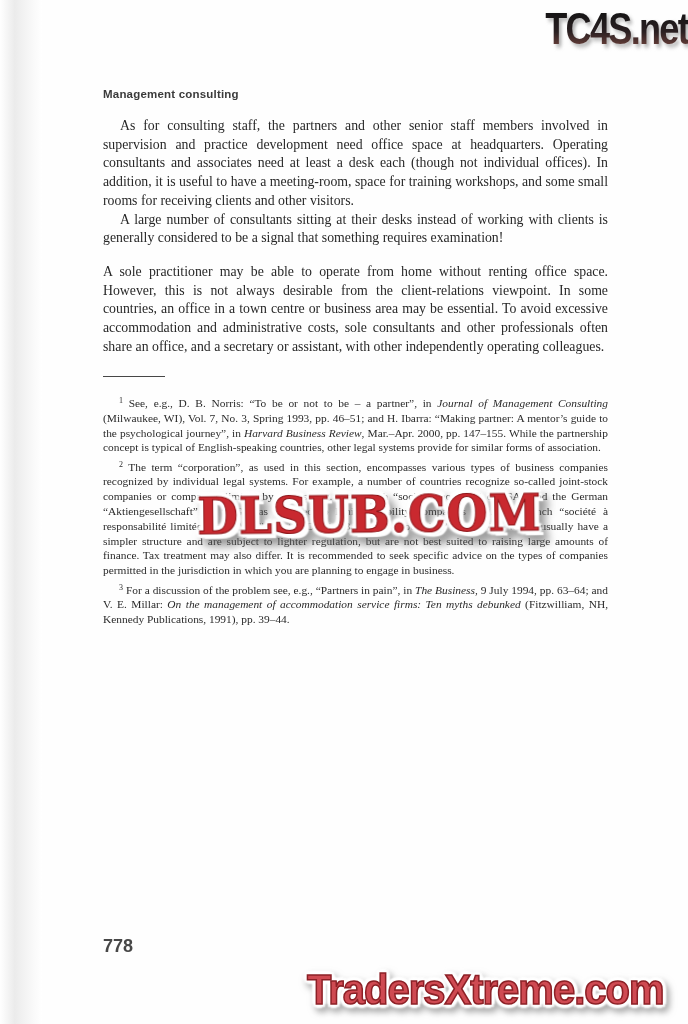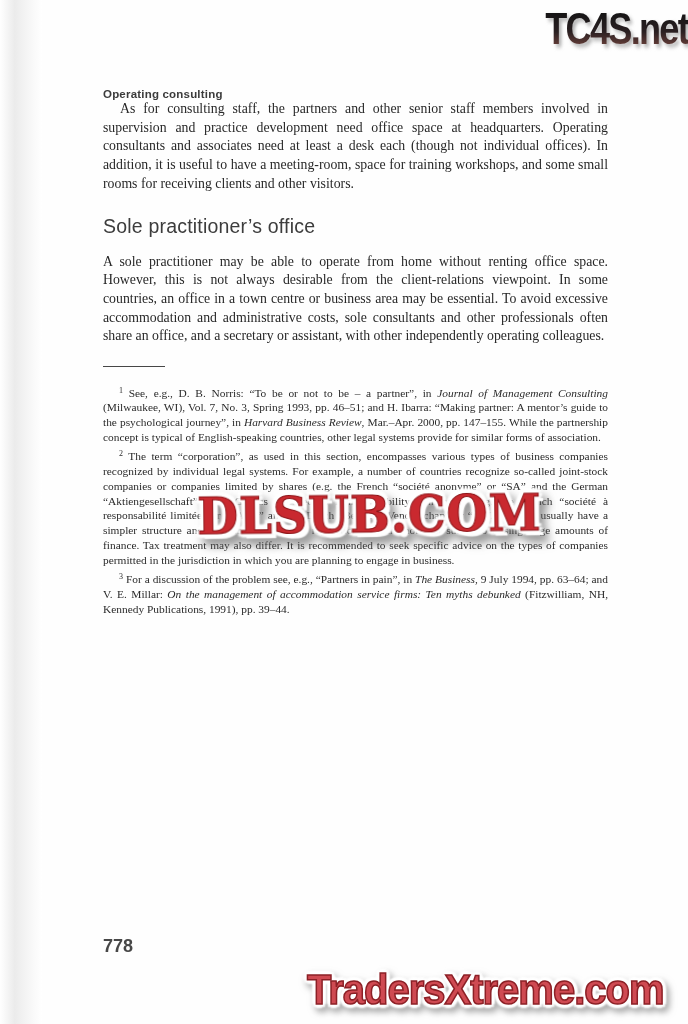--- a/index.html
+++ b/index.html
@@ -26,21 +26,21 @@
     letter-spacing:.2px;
   }
   p.body-para{
     margin:0;
     font-size:13.8px;
     line-height:18.7px;
     color:#282828;
     text-align:justify;
   }
   p.indent{text-indent:17px;}
-  #para1{}
+  #para1{margin-top:17px;}
   h2.section-heading{
     margin:21px 0 0 0;
     font-family:"Liberation Sans", sans-serif;
     font-weight:400;
     font-size:19.5px;
     color:#3c3c3c;
     letter-spacing:.2px;
   }
   #para3{margin-top:15px;}
   .footnote-rule{
@@ -131,25 +131,25 @@
     filter:drop-shadow(3px 4px 3px rgba(100,100,100,.55));
     white-space:nowrap;
   }
 </style>
 </head>
 <body>
 
 <div class="scan-edge-left"></div>
 
 <div class="content">
-  <div class="running-head">Operating consulting</div>
+  <div class="running-head">Management consulting</div>
 
   <p class="body-para indent" id="para1">As for consulting staff, the partners and other senior staff members involved in supervision and practice development need office space at headquarters. Operating consultants and associates need at least a desk each (though not individual offices). In addition, it is useful to have a meeting-room, space for training workshops, and some small rooms for receiving clients and other visitors.</p>
+  <p class="body-para indent" id="para2">A large number of consultants sitting at their desks instead of working with clients is generally considered to be a signal that something requires examination!</p>
 
-  <h2 class="section-heading">Sole practitioner’s office</h2>
 
   <p class="body-para" id="para3">A sole practitioner may be able to operate from home without renting office space. However, this is not always desirable from the client-relations viewpoint. In some countries, an office in a town centre or business area may be essential. To avoid excessive accommodation and administrative costs, sole consultants and other professionals often share an office, and a secretary or assistant, with other independently operating colleagues.</p>
 
   <div class="footnote-rule"></div>
 
   <div class="footnotes">
     <p><sup>1</sup><span> See, e.g., D. B. Norris: “To be or not to be – a partner”, in </span><em>Journal of Management Consulting</em><span> (Milwaukee, WI), Vol. 7, No. 3, Spring 1993, pp. 46–51; and H. Ibarra: “Making partner: A mentor’s guide to the psychological journey”, in </span><em>Harvard Business Review</em><span>, Mar.–Apr. 2000, pp. 147–155. While the partnership concept is typical of English-speaking countries, other legal systems provide for similar forms of association.</span></p>
     <p><sup>2</sup><span> The term “corporation”, as used in this section, encompasses various types of business companies recognized by individual legal systems. For example, a number of countries recognize so-called joint-stock companies or companies limited by shares (e.g. the French “société anonyme” or “SA” and the German “Aktiengesellschaft” or “AG”) as opposed to limited liability companies (e.g. the French “société à responsabilité limitée” or “SARL” and the Dutch “Besloten Venootschap” or “B.V.”), which usually have a simpler structure and are subject to lighter regulation, but are not best suited to raising large amounts of finance. Tax treatment may also differ. It is recommended to seek specific advice on the types of companies permitted in the jurisdiction in which you are planning to engage in business.</span></p>
     <p><sup>3</sup><span> For a discussion of the problem see, e.g., “Partners in pain”, in </span><em>The Business</em><span>, 9 July 1994, pp. 63–64; and V. E. Millar: </span><em>On the management of accommodation service firms: Ten myths debunked</em><span> (Fitzwilliam, NH, Kennedy Publications, 1991), pp. 39–44.</span></p>
   </div>

